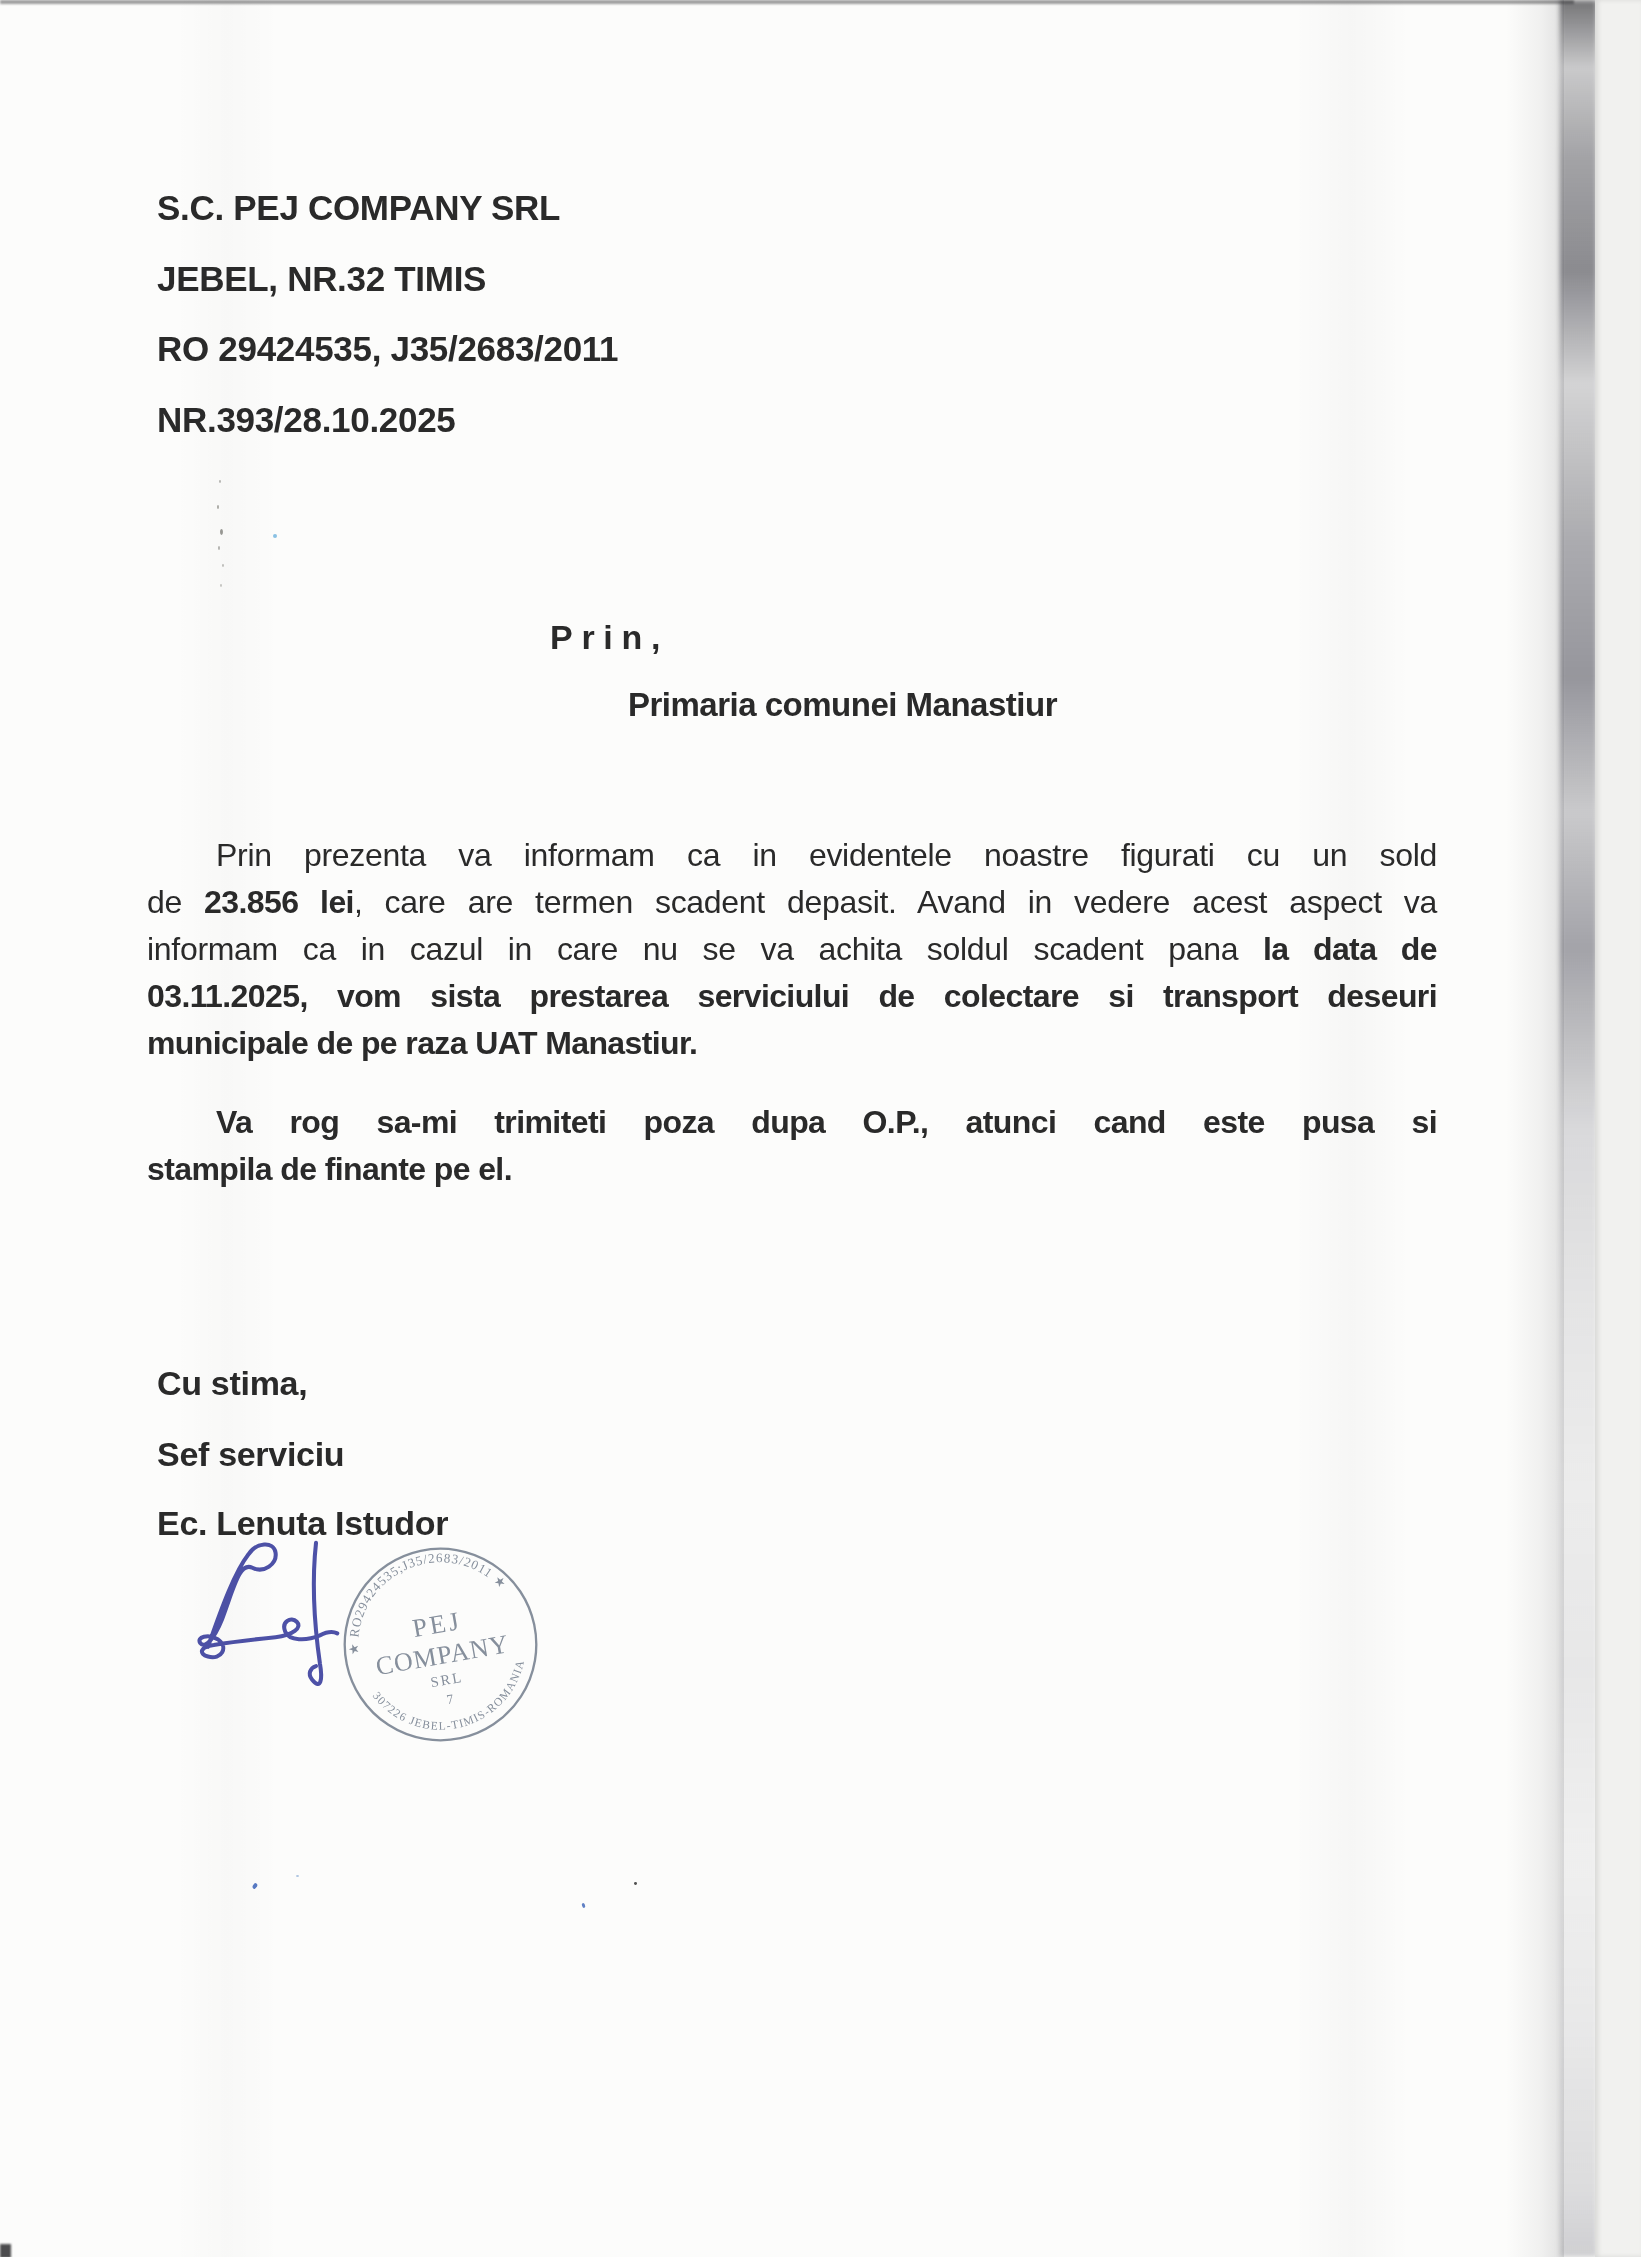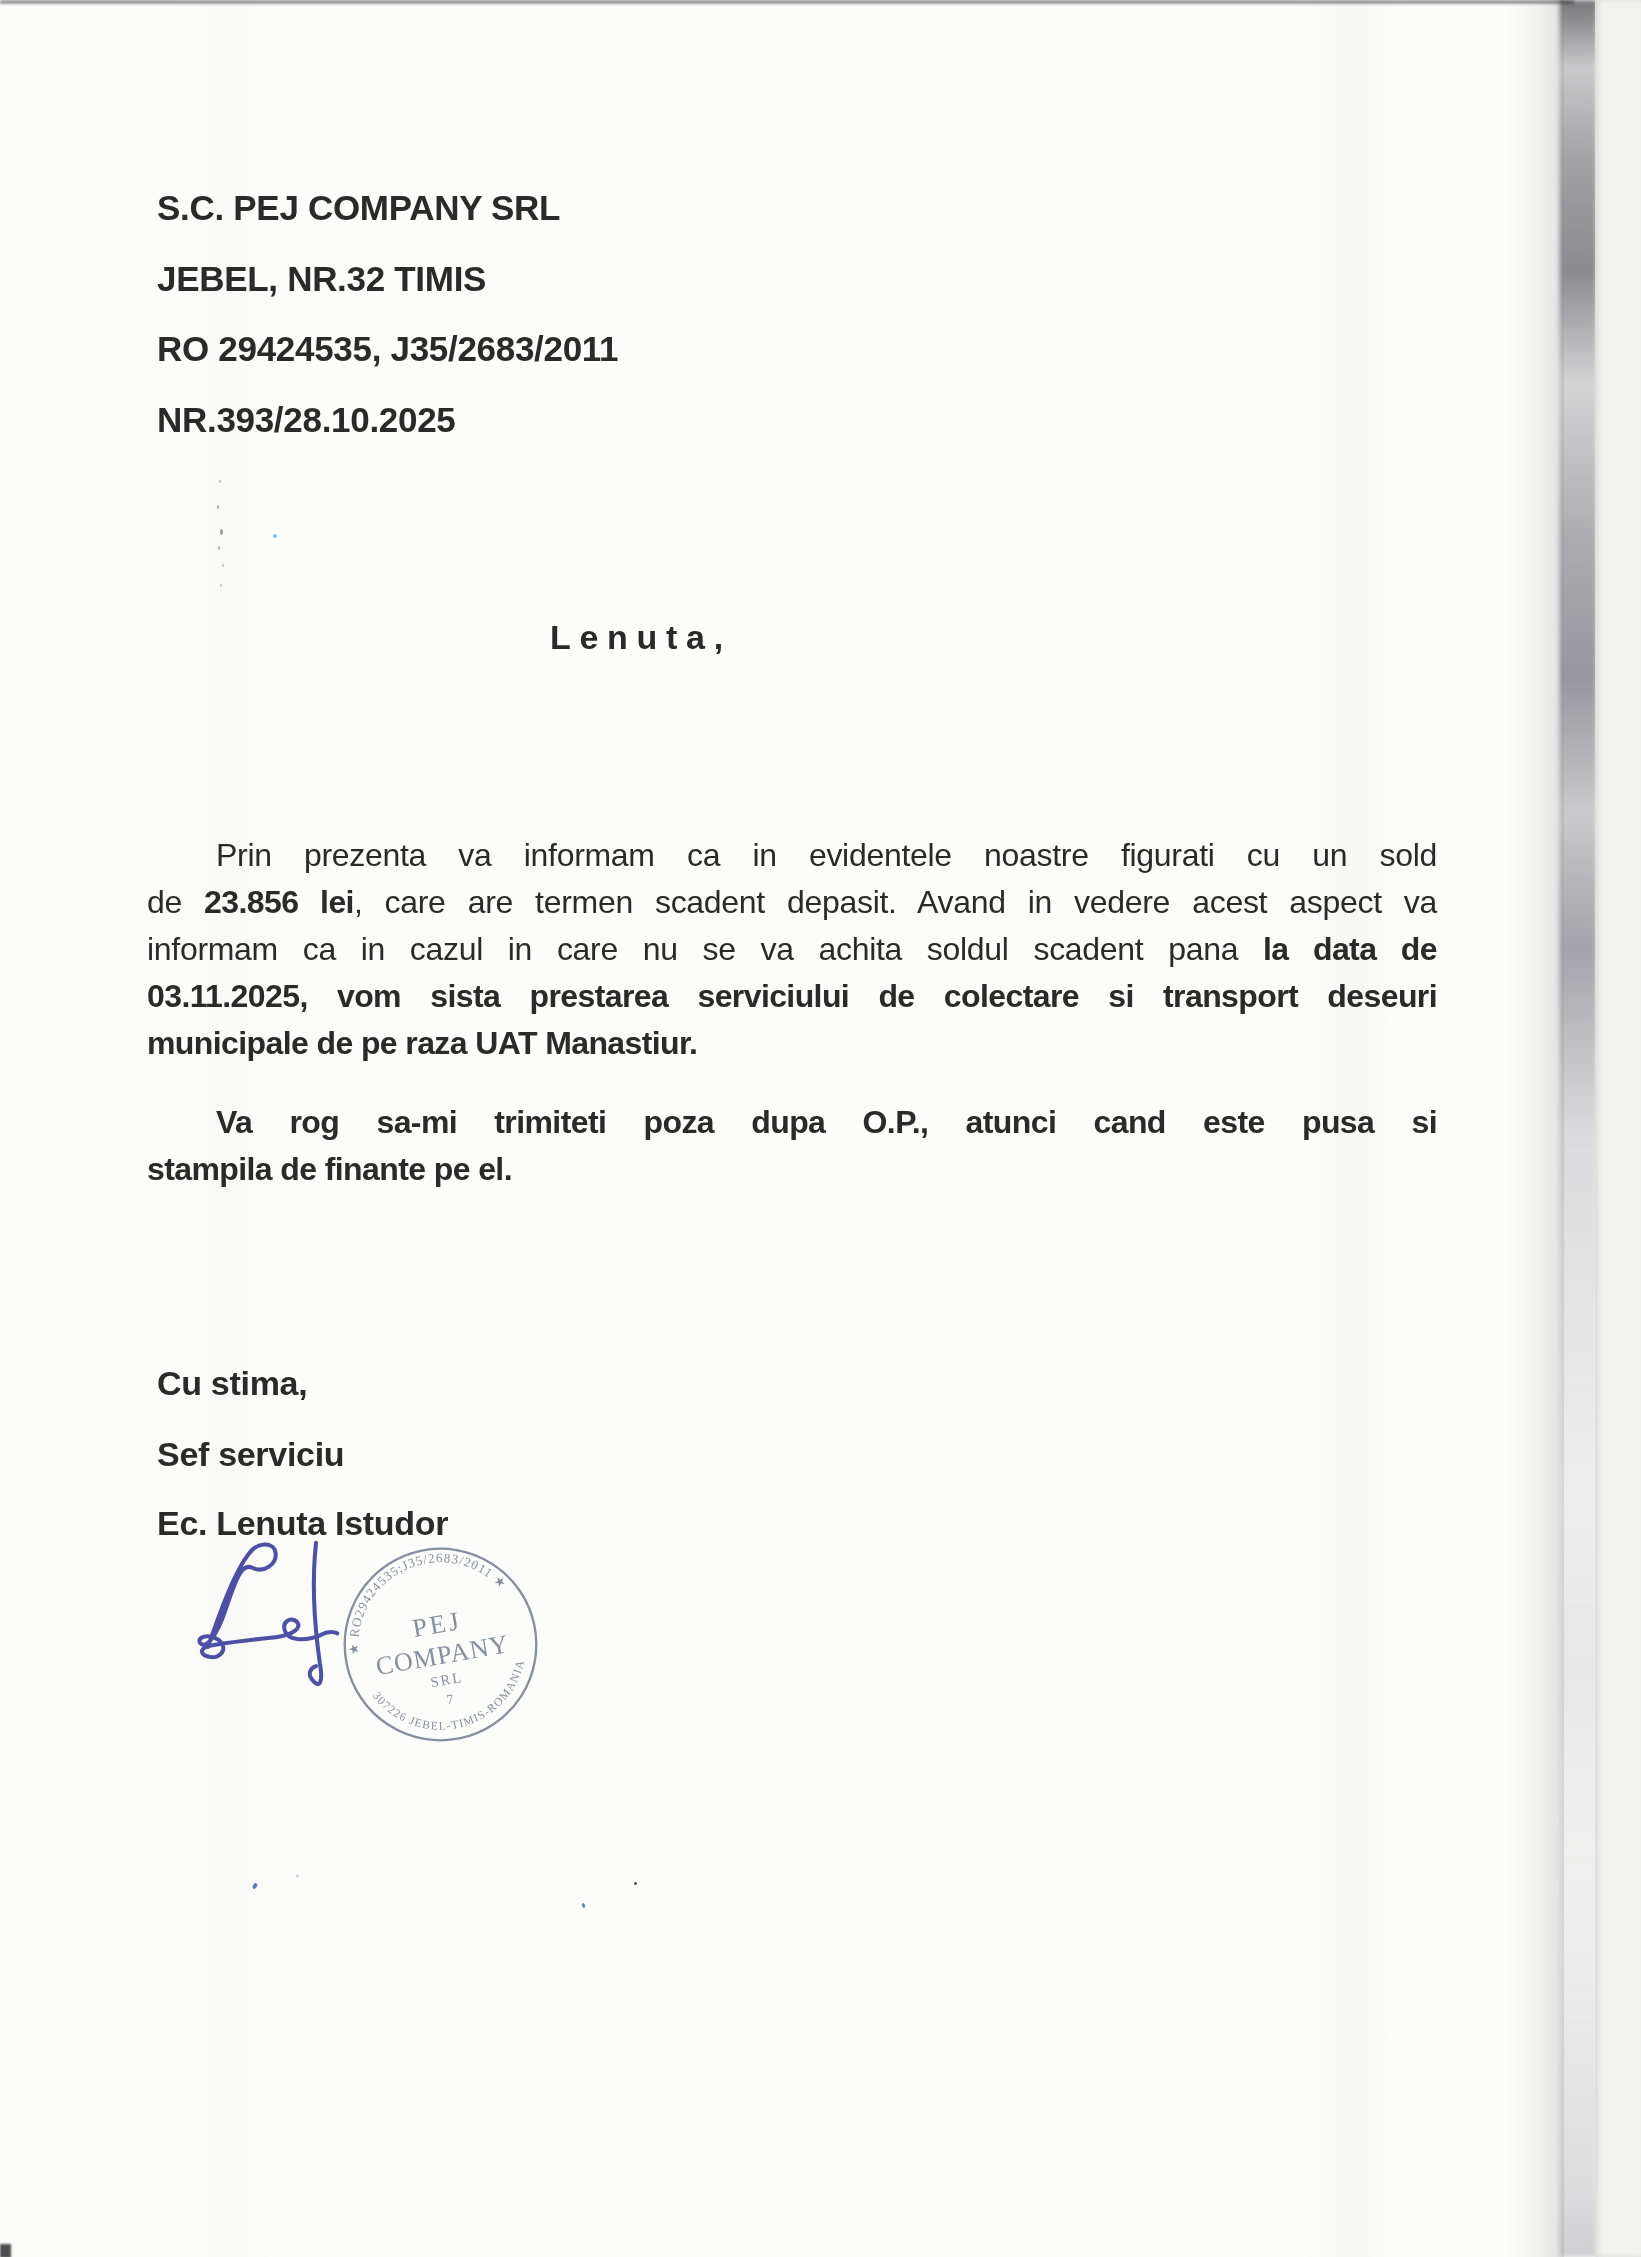--- a/index.html
+++ b/index.html
@@ -66,21 +66,22 @@
 
 <div id="scan-page">
 
   <div>
     <div class="doc-text hdr-line" style="top:188px">S.C. PEJ COMPANY SRL</div>
     <div class="doc-text hdr-line" style="top:259px">JEBEL, NR.32 TIMIS</div>
     <div class="doc-text hdr-line" style="top:329px">RO 29424535, J35/2683/2011</div>
     <div class="doc-text hdr-line" style="top:400px">NR.393/28.10.2025</div>
   </div>
 
-  <div class="doc-text salutation">Lenuta,</div>
+  <div class="doc-text salutation">Prin,</div>
+  <div class="doc-text recipient">Primaria comunei Manastiur</div>
 
   <div class="doc-text body-para" style="top:832px">
       <div class="bline just ind"><span>Prin prezenta va informam ca in evidentele noastre figurati cu un sold</span></div>
       <div class="bline just"><span>de </span><span class="b">23.856 lei</span><span>, care are termen scadent depasit. Avand in vedere acest aspect va</span></div>
       <div class="bline just"><span>informam ca in cazul in care nu se va achita soldul scadent pana </span><span class="b">la data de</span></div>
       <div class="bline just"><span class="b">03.11.2025, vom sista prestarea serviciului de colectare si transport deseuri</span></div>
       <div class="bline"><span class="b">municipale de pe raza UAT Manastiur.</span></div>
     </div>
   <div class="doc-text body-para" style="top:1099px">
       <div class="bline just ind"><span class="b">Va rog sa-mi trimiteti poza dupa O.P., atunci cand este pusa si</span></div>

